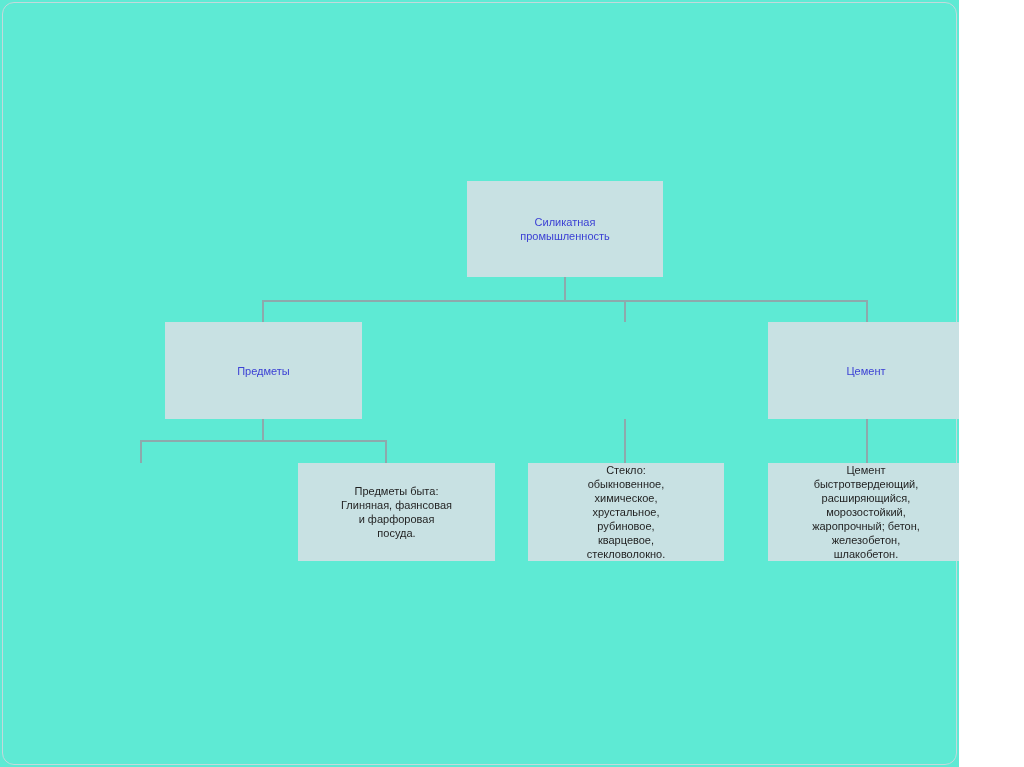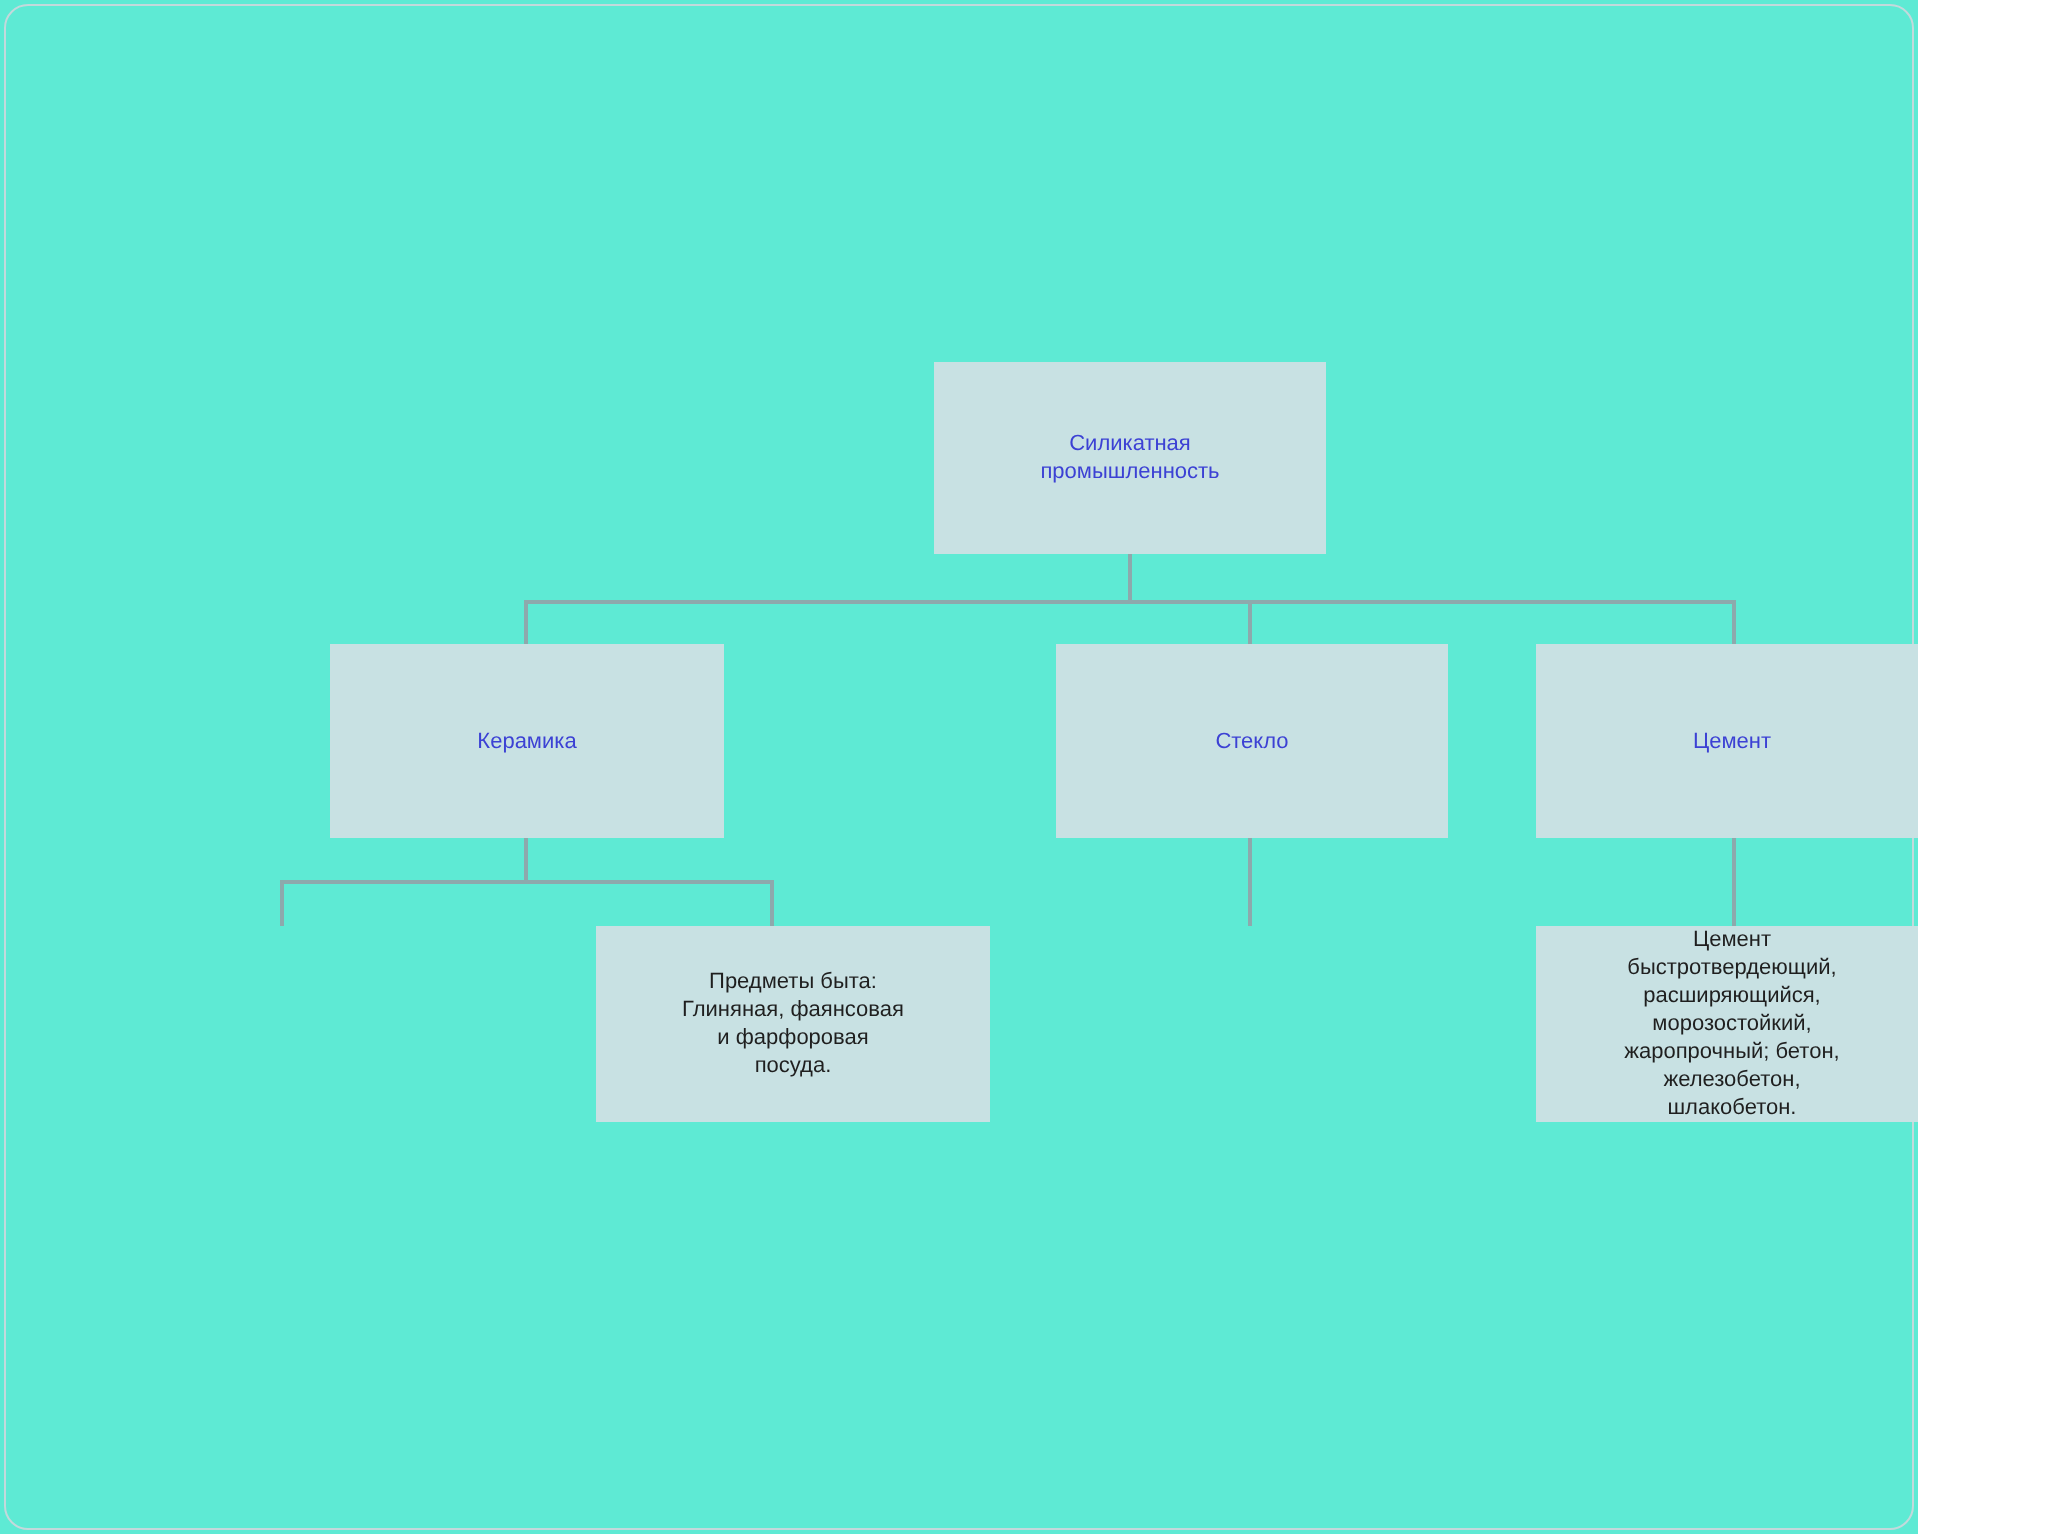--- a/index.html
+++ b/index.html
@@ -48,28 +48,34 @@
 </style>
 </head>
 <body>
 
 <div class="slide">
   <div class="frame"></div>
 
   <div class="node title" style="left:467px; top:181px; width:196px; height:96px;">Силикатная
 промышленность</div>
 
-  <div class="node title" style="left:165px; top:322px; width:197px; height:97px;">Керамика</div>
-  <div class="node title" style="left:528px; top:322px; width:196px; height:97px;">Стекло</div>
+  <div class="node title" style="left:165px; top:322px; width:197px; height:97px;">Предметы</div>
   <div class="node title" style="left:768px; top:322px; width:196px; height:97px;">Цемент</div>
 
   <div class="node leaf" style="left:298px; top:463px; width:197px; height:98px;">Предметы быта:
 Глиняная, фаянсовая
 и фарфоровая
 посуда.</div>
+  <div class="node leaf" style="left:528px; top:463px; width:196px; height:98px;">Стекло:
+обыкновенное,
+химическое,
+хрустальное,
+рубиновое,
+кварцевое,
+стекловолокно.</div>
   <div class="node leaf" style="left:768px; top:463px; width:196px; height:98px;">Цемент
 быстротвердеющий,
 расширяющийся,
 морозостойкий,
 жаропрочный; бетон,
 железобетон,
 шлакобетон.</div>
 
   <div class="connector" style="left:564px; top:277px; width:2px; height:24px;"></div>
   <div class="connector" style="left:262px; top:300px; width:606px; height:2px;"></div>

